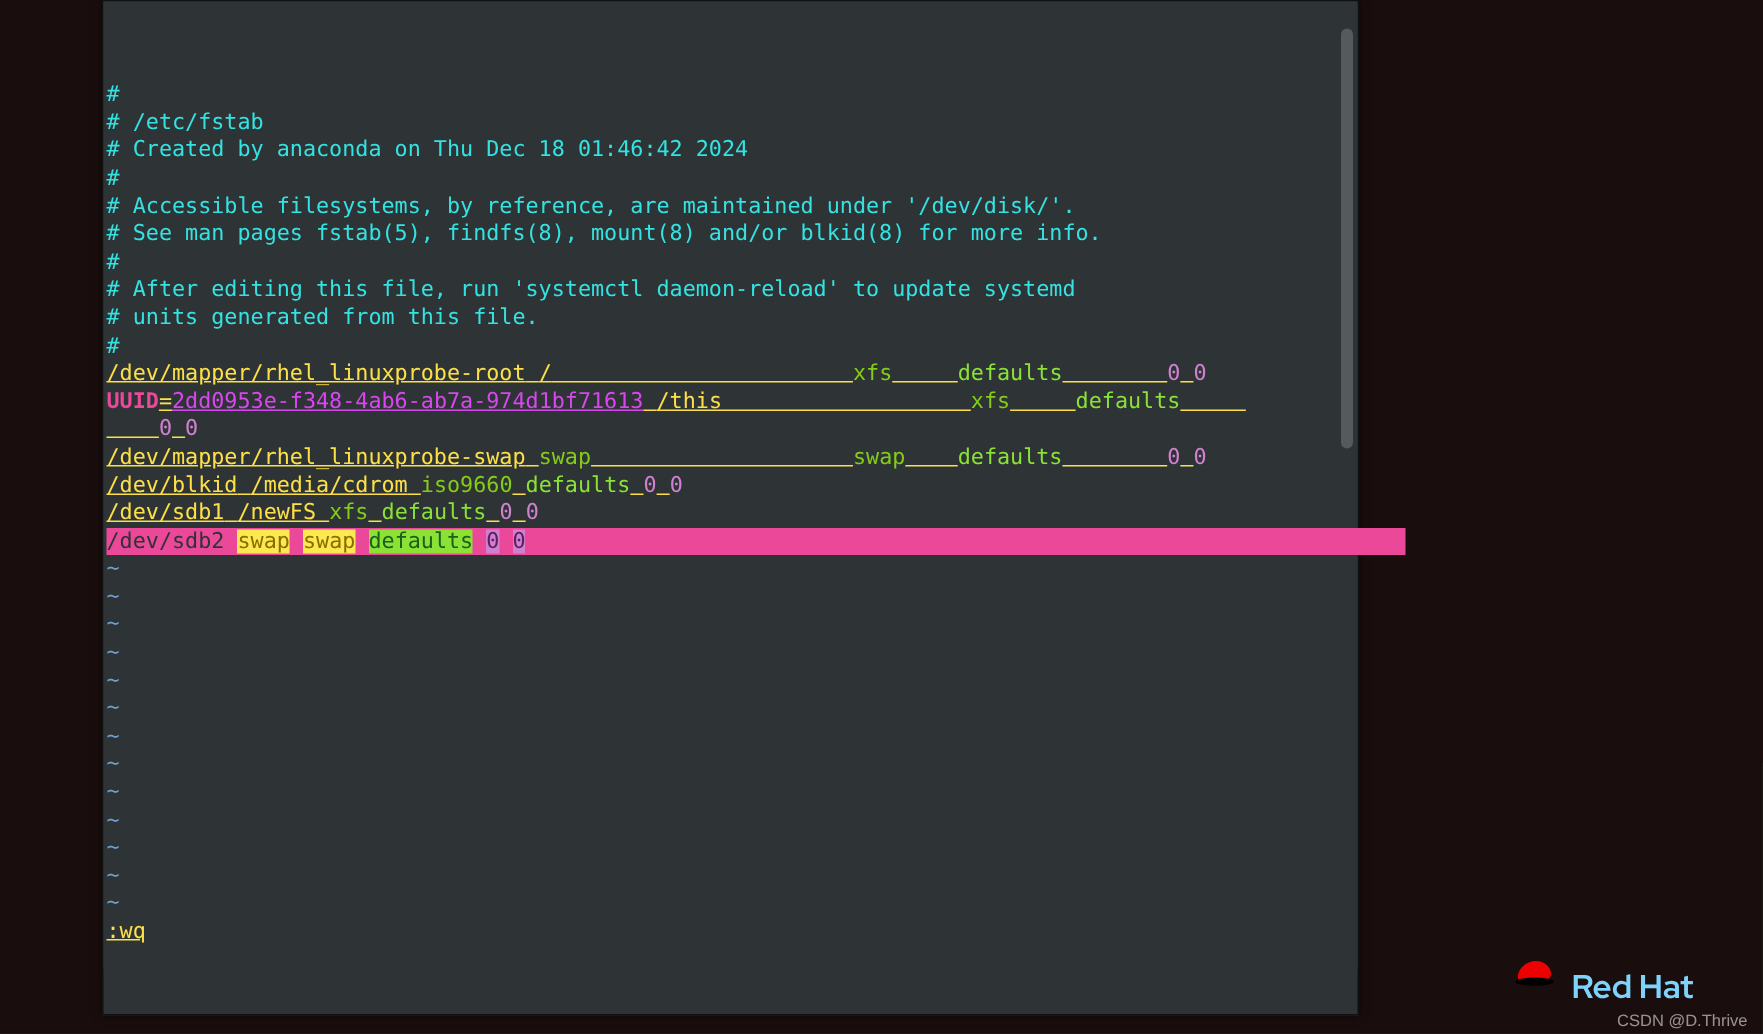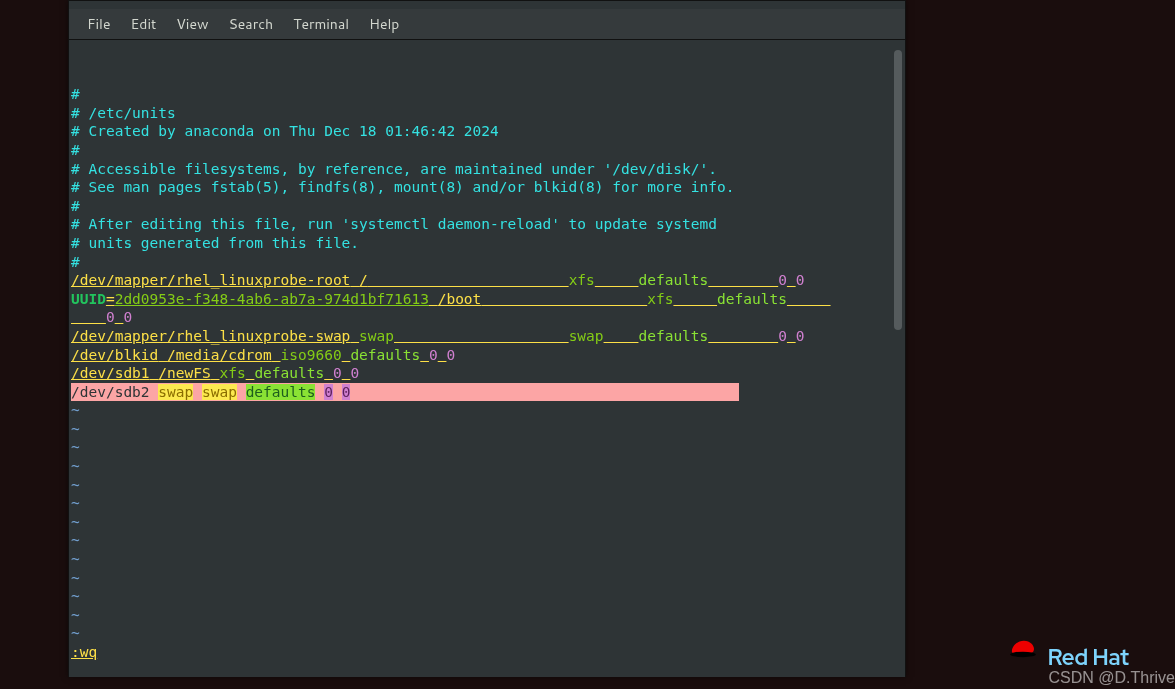--- a/index.html
+++ b/index.html
@@ -55,28 +55,28 @@
     position: absolute;
     right: 3px;
     top: 10px;
     width: 8px;
     height: 280px;
     background: #555b5d;
     border-radius: 4px;
   }
   
   .c-cyan   { color: #34e2e2; }
-  .c-cyanb  { color: #22c55e; font-weight: bold; }
+  .c-cyanb  { color: #ec4899; font-weight: bold; }
   .c-white  { color: #fde047; text-decoration: underline; }
   .c-yellow { color: #84cc16; }
   .c-green  { color: #8ae234; }
-  .c-mag-ul { color: #84cc16; text-decoration: underline; }
+  .c-mag-ul { color: #d946ef; text-decoration: underline; }
   .c-magenta{ color: #d080d0; }
   .tilde    { color: #729fcf; }
-  .hl-line  { background: #fca5a5; color:#2e3436; display:inline-block; width:668px; }
+  .hl-line  { background: #ec4899; color:#2e3436; display:inline-block; width:866px; }
   .hl-line .c-yellow { color:#8a6d00; background:#fce94f; }
   .hl-line .c-green  { color:#1d5e1d; background:#8ae234; }
   .hl-line .c-magenta{ color:#5c1f5c; background:#d080d0; }
   .hl-line .c-black  { color:#2e3436; }
 
   
   .rh-logo {
     position: absolute;
     right: 46px;
     bottom: 20px;
@@ -98,56 +98,48 @@
     line-height: 22px;
   }
   .rh-text .line2 {
     font-weight: 400;
     font-size: 22px;
     line-height: 24px;
     letter-spacing: 0.5px;
   }
   .watermark {
     position: absolute;
-    right: 0;
+    right: 10px;
     bottom: 2px;
-    font-size: 16px;
+    font-size: 11px;
     font-family: sans-serif;
     color: rgba(255,255,255,0.55);
   }
 </style>
 </head>
 <body>
 
 <div class="window">
   <div class="titlebar-placeholder"></div>
 
-  <div class="menubar">
-    <div class="item">File</div>
-    <div class="item">Edit</div>
-    <div class="item">View</div>
-    <div class="item">Search</div>
-    <div class="item">Terminal</div>
-    <div class="item">Help</div>
-  </div>
 
   <div class="terminal-area">
     <div class="scrollbar"></div>
 <span class="c-cyan">#</span>
-<span class="c-cyan"># /etc/units</span>
+<span class="c-cyan"># /etc/fstab</span>
 <span class="c-cyan"># Created by anaconda on Thu Dec 18 01:46:42 2024</span>
 <span class="c-cyan">#</span>
 <span class="c-cyan"># Accessible filesystems, by reference, are maintained under '/dev/disk/'.</span>
 <span class="c-cyan"># See man pages fstab(5), findfs(8), mount(8) and/or blkid(8) for more info.</span>
 <span class="c-cyan">#</span>
 <span class="c-cyan"># After editing this file, run 'systemctl daemon-reload' to update systemd</span>
 <span class="c-cyan"># units generated from this file.</span>
 <span class="c-cyan">#</span>
 <span><span class="c-white">/dev/mapper/rhel_linuxprobe-root</span><span class="c-white"> </span><span class="c-white">/</span><span class="c-white">                       </span><span class="c-yellow">xfs</span><span class="c-white">     </span><span class="c-green">defaults</span><span class="c-white">        </span><span class="c-magenta">0</span><span class="c-white"> </span><span class="c-magenta">0</span></span>
-<span><span class="c-cyanb">UUID</span><span class="c-white">=</span><span class="c-mag-ul">2dd0953e-f348-4ab6-ab7a-974d1bf71613</span><span class="c-white"> </span><span class="c-white">/boot</span><span class="c-white">                   </span><span class="c-yellow">xfs</span><span class="c-white">     </span><span class="c-green">defaults</span><span class="c-white">     
+<span><span class="c-cyanb">UUID</span><span class="c-white">=</span><span class="c-mag-ul">2dd0953e-f348-4ab6-ab7a-974d1bf71613</span><span class="c-white"> </span><span class="c-white">/this</span><span class="c-white">                   </span><span class="c-yellow">xfs</span><span class="c-white">     </span><span class="c-green">defaults</span><span class="c-white">     
     </span><span class="c-magenta">0</span><span class="c-white"> </span><span class="c-magenta">0</span></span>
 <span><span class="c-white">/dev/mapper/rhel_linuxprobe-swap</span><span class="c-white"> </span><span class="c-yellow">swap</span><span class="c-white">                    </span><span class="c-yellow">swap</span><span class="c-white">    </span><span class="c-green">defaults</span><span class="c-white">        </span><span class="c-magenta">0</span><span class="c-white"> </span><span class="c-magenta">0</span></span>
 <span><span class="c-white">/dev/blkid</span><span class="c-white"> </span><span class="c-white">/media/cdrom</span><span class="c-white"> </span><span class="c-yellow">iso9660</span><span class="c-white"> </span><span class="c-green">defaults</span><span class="c-white"> </span><span class="c-magenta">0</span><span class="c-white"> </span><span class="c-magenta">0</span></span>
 <span><span class="c-white">/dev/sdb1</span><span class="c-white"> </span><span class="c-white">/newFS</span><span class="c-white"> </span><span class="c-yellow">xfs</span><span class="c-white"> </span><span class="c-green">defaults</span><span class="c-white"> </span><span class="c-magenta">0</span><span class="c-white"> </span><span class="c-magenta">0</span></span>
 <span class="hl-line"><span class="c-black">/dev/sdb2</span><span> </span><span class="c-yellow">swap</span><span> </span><span class="c-yellow">swap</span><span> </span><span class="c-green">defaults</span><span> </span><span class="c-magenta">0</span><span> </span><span class="c-magenta">0</span></span>
 <span class="tilde">~</span>
 <span class="tilde">~</span>
 <span class="tilde">~</span>
 <span class="tilde">~</span>
 <span class="tilde">~</span>

